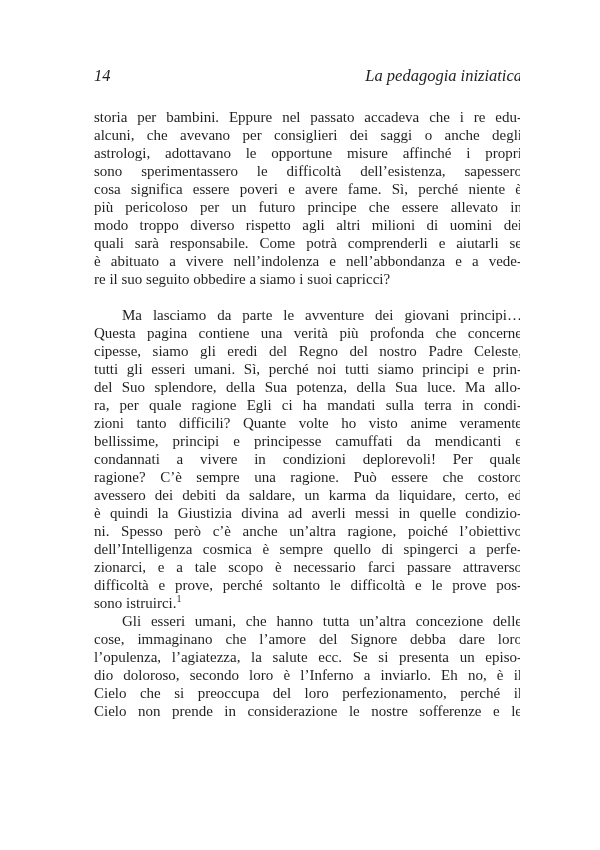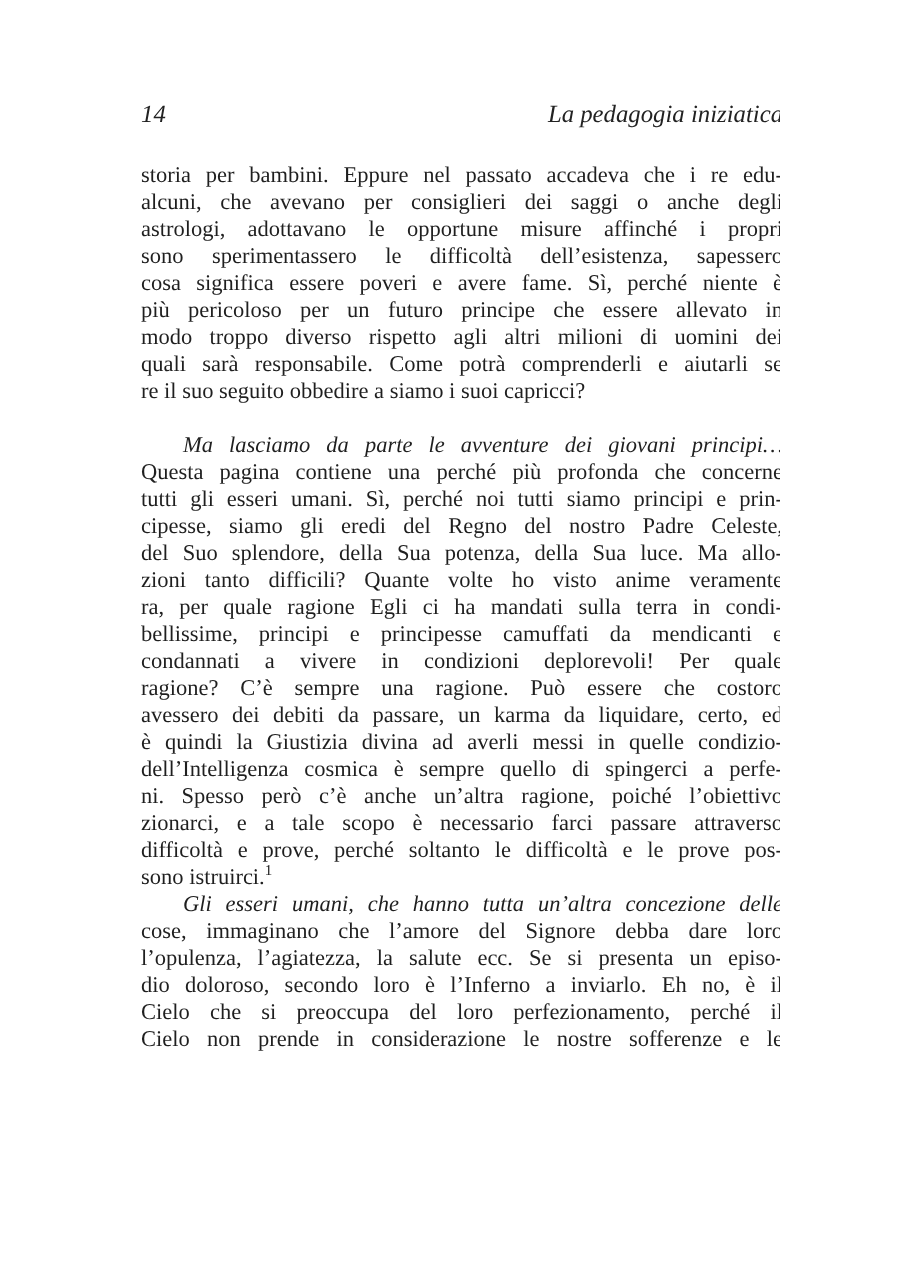--- a/index.html
+++ b/index.html
@@ -36,21 +36,21 @@
     font-size: 15px;
     line-height: 18px;
   }
   .para { margin: 0; padding: 0; }
   .para.gap-before { margin-top: 18px; }
   .line {
     text-align: justify;
     text-align-last: justify;
     white-space: normal;
   }
-  .line.indent { text-indent: 28px; font-style: italic; }
+  .line.indent { text-indent: 28px; }
   .line.flush-left { text-align-last: left; }
   sup {
     font-size: 10px;
     line-height: 0;
     vertical-align: super;
   }
 </style>
 </head>
 <body>
 
@@ -65,37 +65,38 @@
     <div class="body-text">
       <section class="para">
           <div class="line">storia per bambini. Eppure nel passato accadeva che i re edu-</div>
           <div class="line">alcuni, che avevano per consiglieri dei saggi o anche degli</div>
           <div class="line">astrologi, adottavano le opportune misure affinché i propri</div>
           <div class="line">sono sperimentassero le difficoltà dell’esistenza, sapessero</div>
           <div class="line">cosa significa essere poveri e avere fame. Sì, perché niente è</div>
           <div class="line">più pericoloso per un futuro principe che essere allevato in</div>
           <div class="line">modo troppo diverso rispetto agli altri milioni di uomini dei</div>
           <div class="line">quali sarà responsabile. Come potrà comprenderli e aiutarli se</div>
+          <div class="line">è abituato a vivere nell’indolenza e nell’abbondanza e a vede-</div>
           <div class="line flush-left">re il suo seguito obbedire a siamo i suoi capricci?</div>
         </section>
       <section class="para gap-before">
           <div class="line indent">Ma lasciamo da parte le avventure dei giovani principi…</div>
-          <div class="line">Questa pagina contiene una perché più profonda che concerne</div>
+          <div class="line">Questa pagina contiene una verità più profonda che concerne</div>
+          <div class="line">cipesse, siamo gli eredi del Regno del nostro Padre Celeste,</div>
           <div class="line">tutti gli esseri umani. Sì, perché noi tutti siamo principi e prin-</div>
-          <div class="line">cipesse, siamo gli eredi del Regno del nostro Padre Celeste,</div>
           <div class="line">del Suo splendore, della Sua potenza, della Sua luce. Ma allo-</div>
+          <div class="line">ra, per quale ragione Egli ci ha mandati sulla terra in condi-</div>
           <div class="line">zioni tanto difficili? Quante volte ho visto anime veramente</div>
-          <div class="line">ra, per quale ragione Egli ci ha mandati sulla terra in condi-</div>
           <div class="line">bellissime, principi e principesse camuffati da mendicanti e</div>
           <div class="line">condannati a vivere in condizioni deplorevoli! Per quale</div>
           <div class="line">ragione? C’è sempre una ragione. Può essere che costoro</div>
-          <div class="line">avessero dei debiti da passare, un karma da liquidare, certo, ed</div>
+          <div class="line">avessero dei debiti da saldare, un karma da liquidare, certo, ed</div>
           <div class="line">è quindi la Giustizia divina ad averli messi in quelle condizio-</div>
+          <div class="line">ni. Spesso però c’è anche un’altra ragione, poiché l’obiettivo</div>
           <div class="line">dell’Intelligenza cosmica è sempre quello di spingerci a perfe-</div>
-          <div class="line">ni. Spesso però c’è anche un’altra ragione, poiché l’obiettivo</div>
           <div class="line">zionarci, e a tale scopo è necessario farci passare attraverso</div>
           <div class="line">difficoltà e prove, perché soltanto le difficoltà e le prove pos-</div>
           <div class="line flush-left">sono istruirci.<sup>1</sup></div>
         </section>
       <section class="para">
           <div class="line indent">Gli esseri umani, che hanno tutta un’altra concezione delle</div>
           <div class="line">cose, immaginano che l’amore del Signore debba dare loro</div>
           <div class="line">l’opulenza, l’agiatezza, la salute ecc. Se si presenta un episo-</div>
           <div class="line">dio doloroso, secondo loro è l’Inferno a inviarlo. Eh no, è il</div>
           <div class="line">Cielo che si preoccupa del loro perfezionamento, perché il</div>

